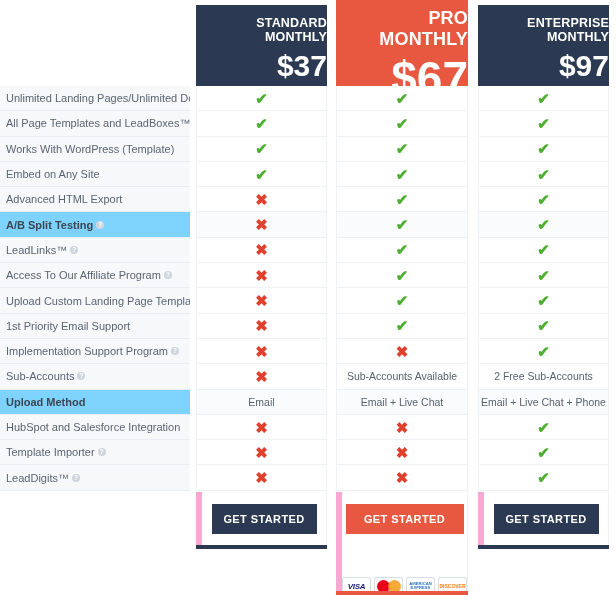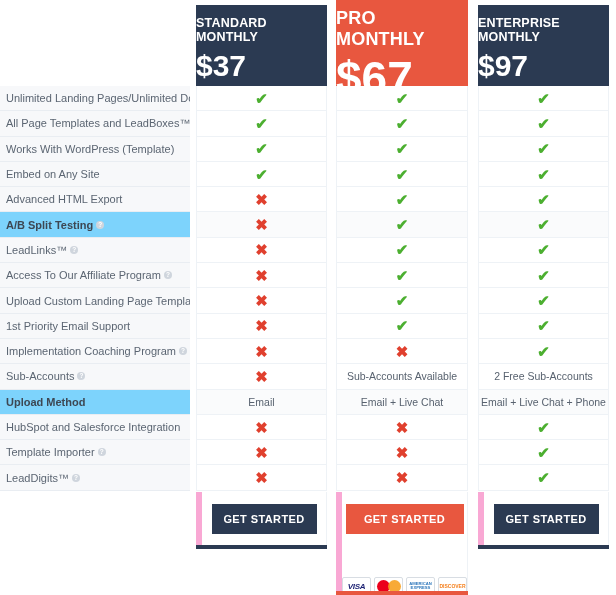--- a/index.html
+++ b/index.html
@@ -12,21 +12,21 @@
   #root { position: relative; width: 616px; height: 595px; overflow: hidden; }
 
   
   .col-std  { left: 196px; width: 131px; }
   .col-pro  { left: 336px; width: 132px; }
   .col-ent  { left: 478px; width: 131px; }
 
   
   .head {
     position: absolute;
-    text-align: left;
+    text-align: right;
     color: #ffffff;
   }
   .head.side { top: 5px; height: 81px; background: #2b3a52; }
   .head.pro  { top: 0px;  height: 86px; background: #e8573f; }
 
   .head .plan {
     font-size: 12.5px;
     font-weight: bold;
     letter-spacing: .2px;
     margin-top: 11px;
@@ -369,21 +369,21 @@
         </div>
         <div class="cell c-pro">
           <span class="mark yes">✔</span>
         </div>
         <div class="cell c-ent">
           <span class="mark yes">✔</span>
         </div>
       </div>
       <div class="row">
         <div class="lbl">
-          <span>Implementation Coaching Program</span>
+          <span>Implementation Support Program</span>
           <span class="info">?</span>
         </div>
         <div class="gap"></div>
         <div class="cell c-std">
           <span class="mark no">✖</span>
         </div>
         <div class="cell c-pro">
           <span class="mark no">✖</span>
         </div>
         <div class="cell c-ent">

